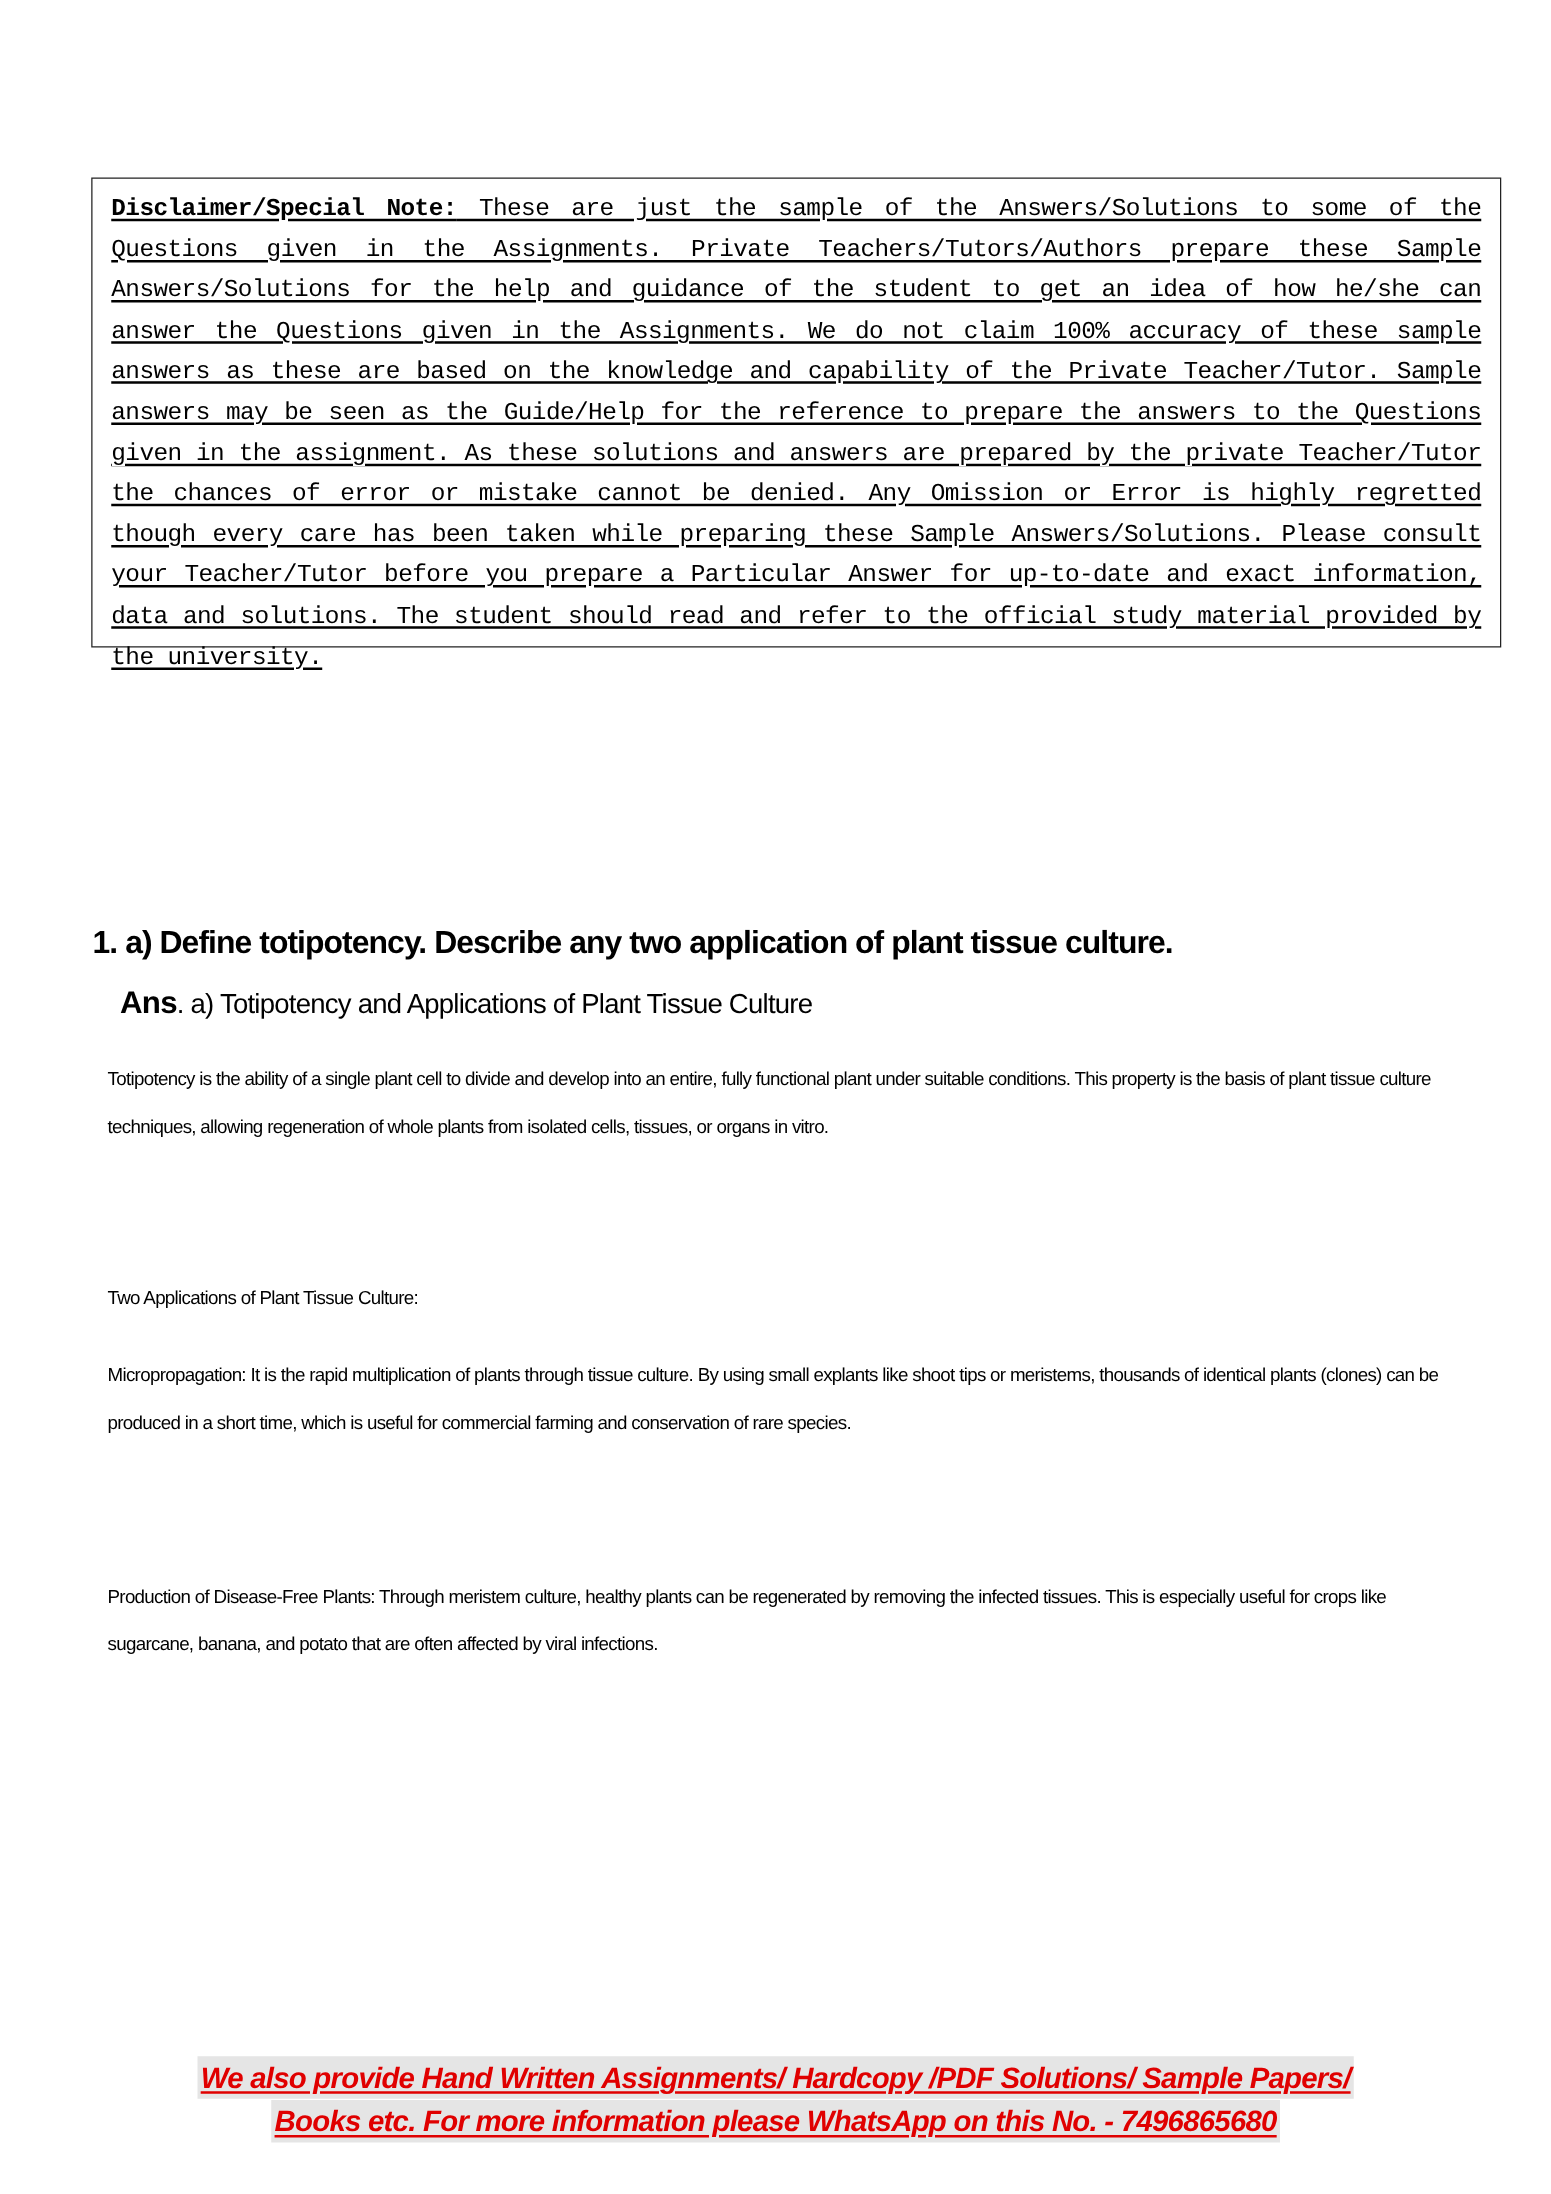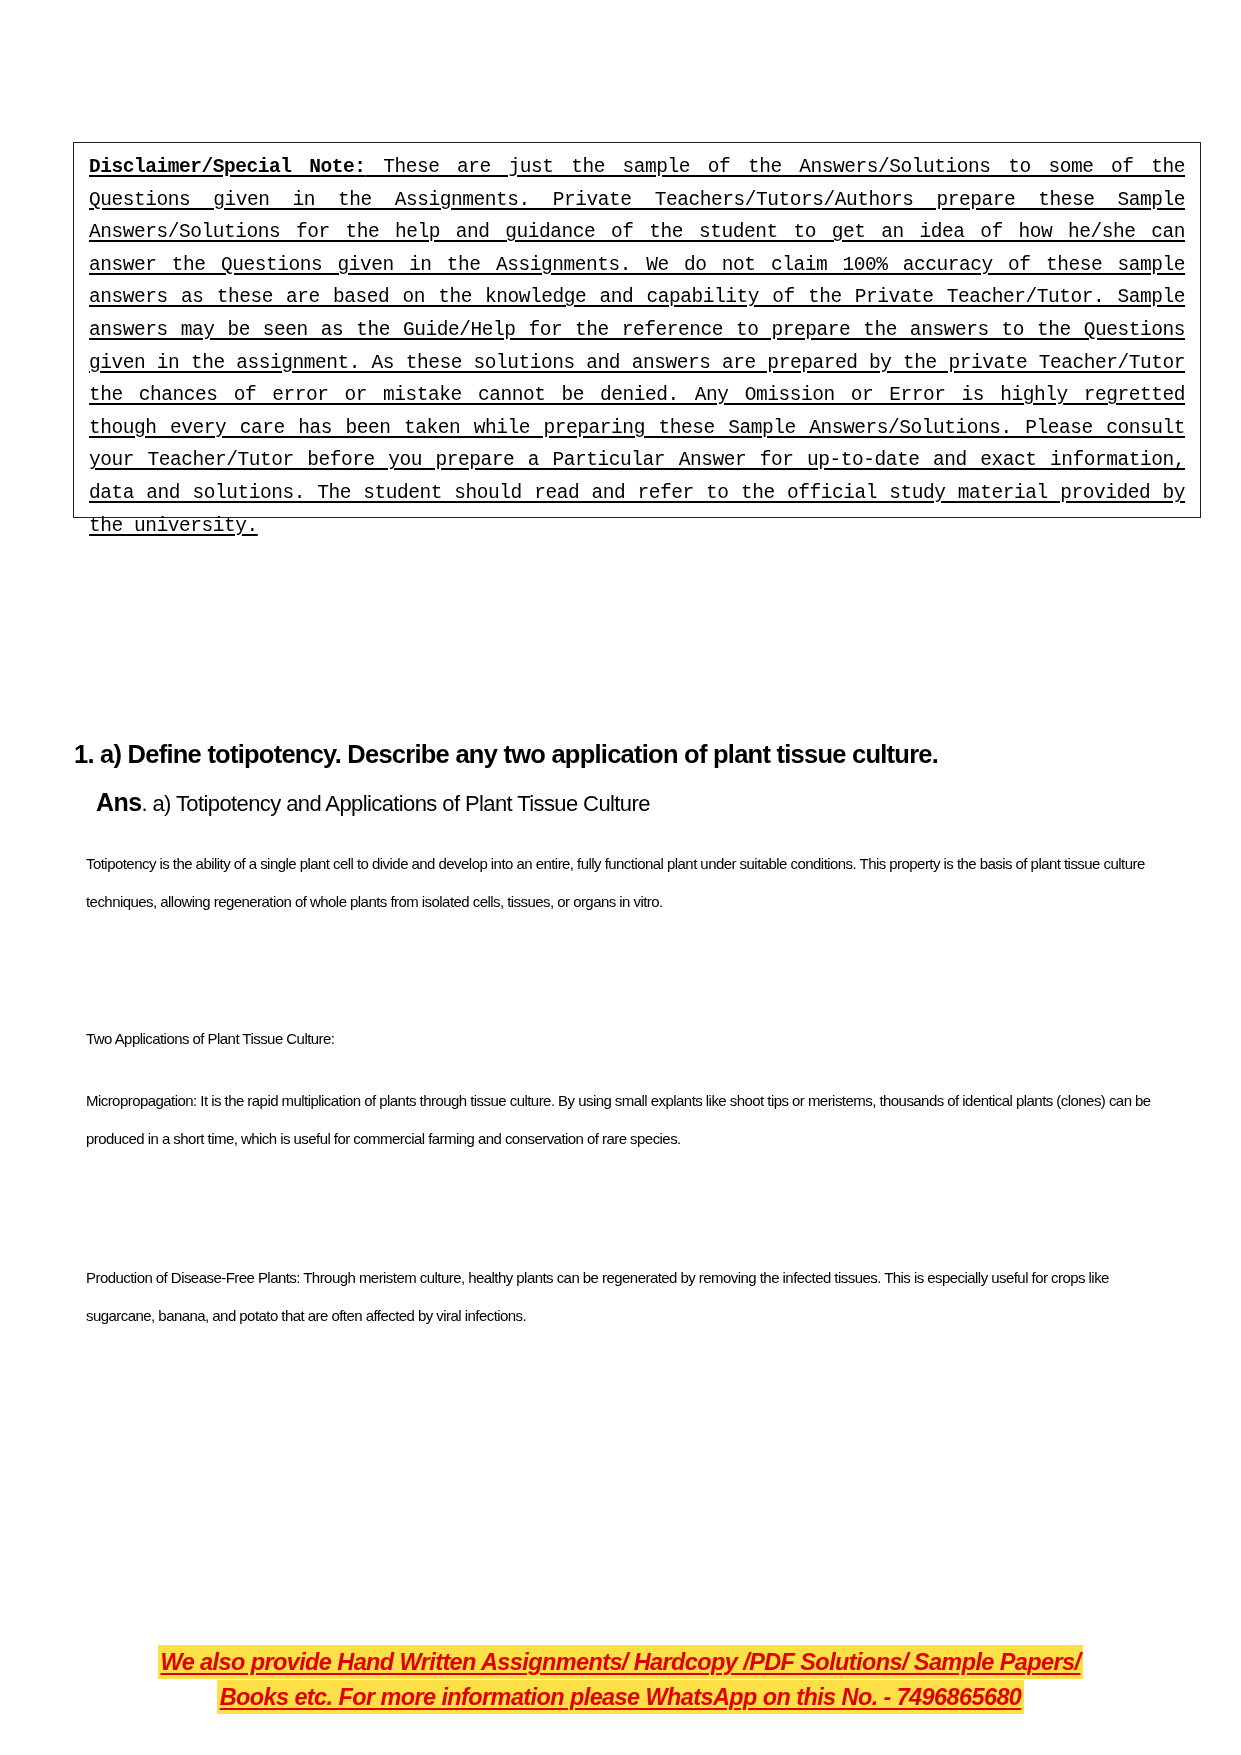--- a/index.html
+++ b/index.html
@@ -14,21 +14,21 @@
   .disclaimer-text b { font-weight: bold; }
   .note { position: absolute; left: 74px; top: 585px; width: 1100px; font-size: 25.5px; font-weight: bold;
           line-height: 43px; letter-spacing: -0.7px; margin: 0; }
   .question { position: absolute; left: 74px; top: 736px; width: 1120px; font-size: 25.5px; font-weight: bold;
           line-height: 36px; letter-spacing: -0.75px; margin: 0; }
   .ans-line { position: absolute; left: 80px; top: 770px; font-size: 22px; line-height: 32px; letter-spacing: -0.6px; margin: 16px; }
   .ans-line .ans-label { font-weight: bold; font-size: 25px; }
   .para { position: absolute; left: 74px; width: 1080px; font-size: 15px; line-height: 38.3px;
           letter-spacing: -0.55px; margin: 12px; }
   .footer { position: absolute; left: 0; width: 1241px; top: 1645px; text-align: center; }
-  .footer-line { display: inline-block; background: #fde047; color: #e00000; font-weight: bold; font-style: italic;
+  .footer-line { display: inline-block; background: #e5e5e5; color: #e00000; font-weight: bold; font-style: italic;
           font-size: 23.5px; line-height: 34px; text-decoration: underline; text-decoration-thickness: 2px;
           text-underline-offset: 3px; letter-spacing: -0.6px; padding: 0 3px; }
   .footer-row { height: 35px; }
 </style>
 </head>
 <body>
 
 <div class="page">
 
   <div class="disclaimer-box">

